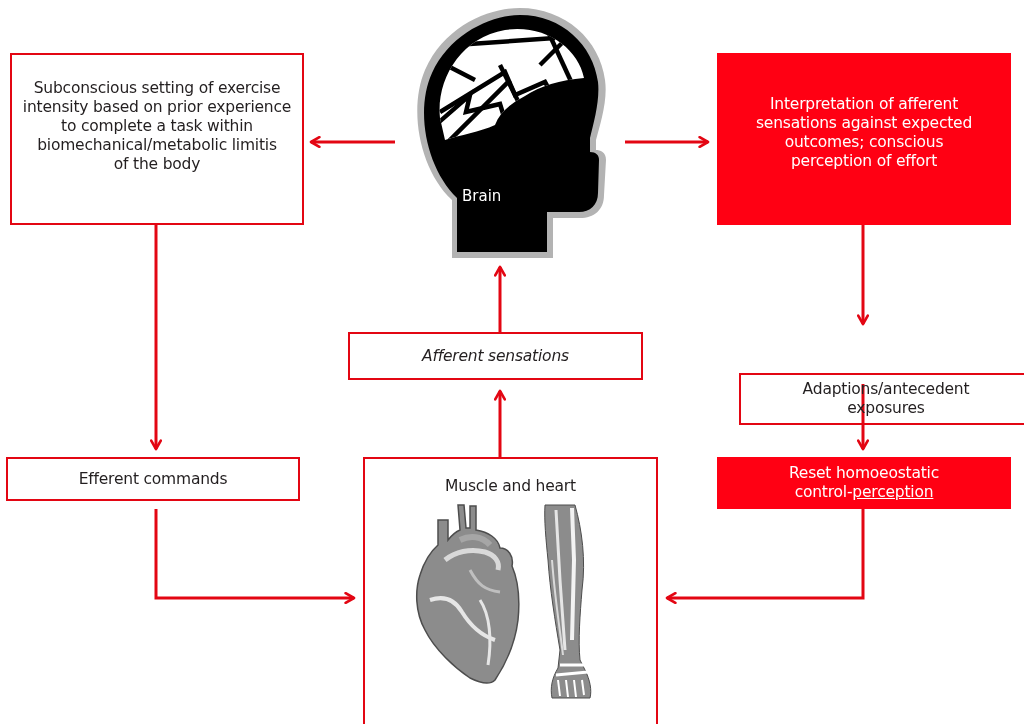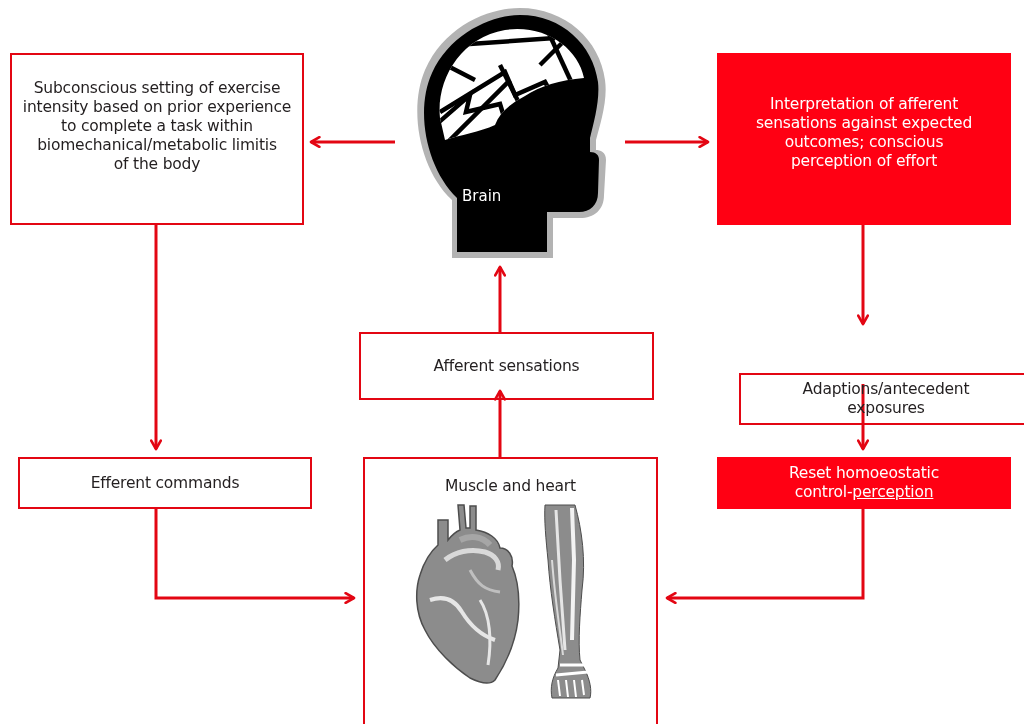--- a/index.html
+++ b/index.html
@@ -5,23 +5,23 @@
   html, body { margin:0; padding:0; background:#ffffff; }
   body { width:1024px; height:724px; position:relative; overflow:hidden;
          font-family:"DejaVu Sans", "Liberation Sans", sans-serif; color:#231f20; }
   .box { position:absolute; box-sizing:border-box; border:2px solid #e30613;
          display:flex; align-items:center; justify-content:center; text-align:center;
          font-size:15.5px; line-height:19px; letter-spacing:-0.2px; }
   .box.filled { background:#ff0013; border-color:#ff0013; color:#ffffff; }
   .box .txt { white-space:pre-line; }
   #box-subconscious { left:10px; top:53px; width:294px; height:172px; padding-bottom:25px; }
   #box-interpretation { left:717px; top:53px; width:294px; height:172px; padding-bottom:13px; }
-  #box-afferent { left:359px; top:332px; width:295px; height:68px; }
+  #box-afferent { left:348px; top:332px; width:295px; height:48px;font-style:italic; }
   #box-adaptions { left:739px; top:332px; width:294px; height:52px;margin-top:41px; }
-  #box-efferent { left:18px; top:457px; width:294px; height:52px; }
+  #box-efferent { left:6px; top:457px; width:294px; height:44px; }
   #box-reset { left:717px; top:457px; width:294px; height:52px; }
   #box-muscle { left:363px; top:457px; width:295px; height:276px; align-items:flex-start; }
   #box-muscle .txt { margin-top:18px; }
   .underline { text-decoration:underline; }
   svg.overlay { position:absolute; left:0; top:0; }
   #brain-label { position:absolute; left:462px; top:187px; width:70px; text-align:left;
                  color:#ffffff; font-size:15px; }
 </style>
 </head>
 <body>

